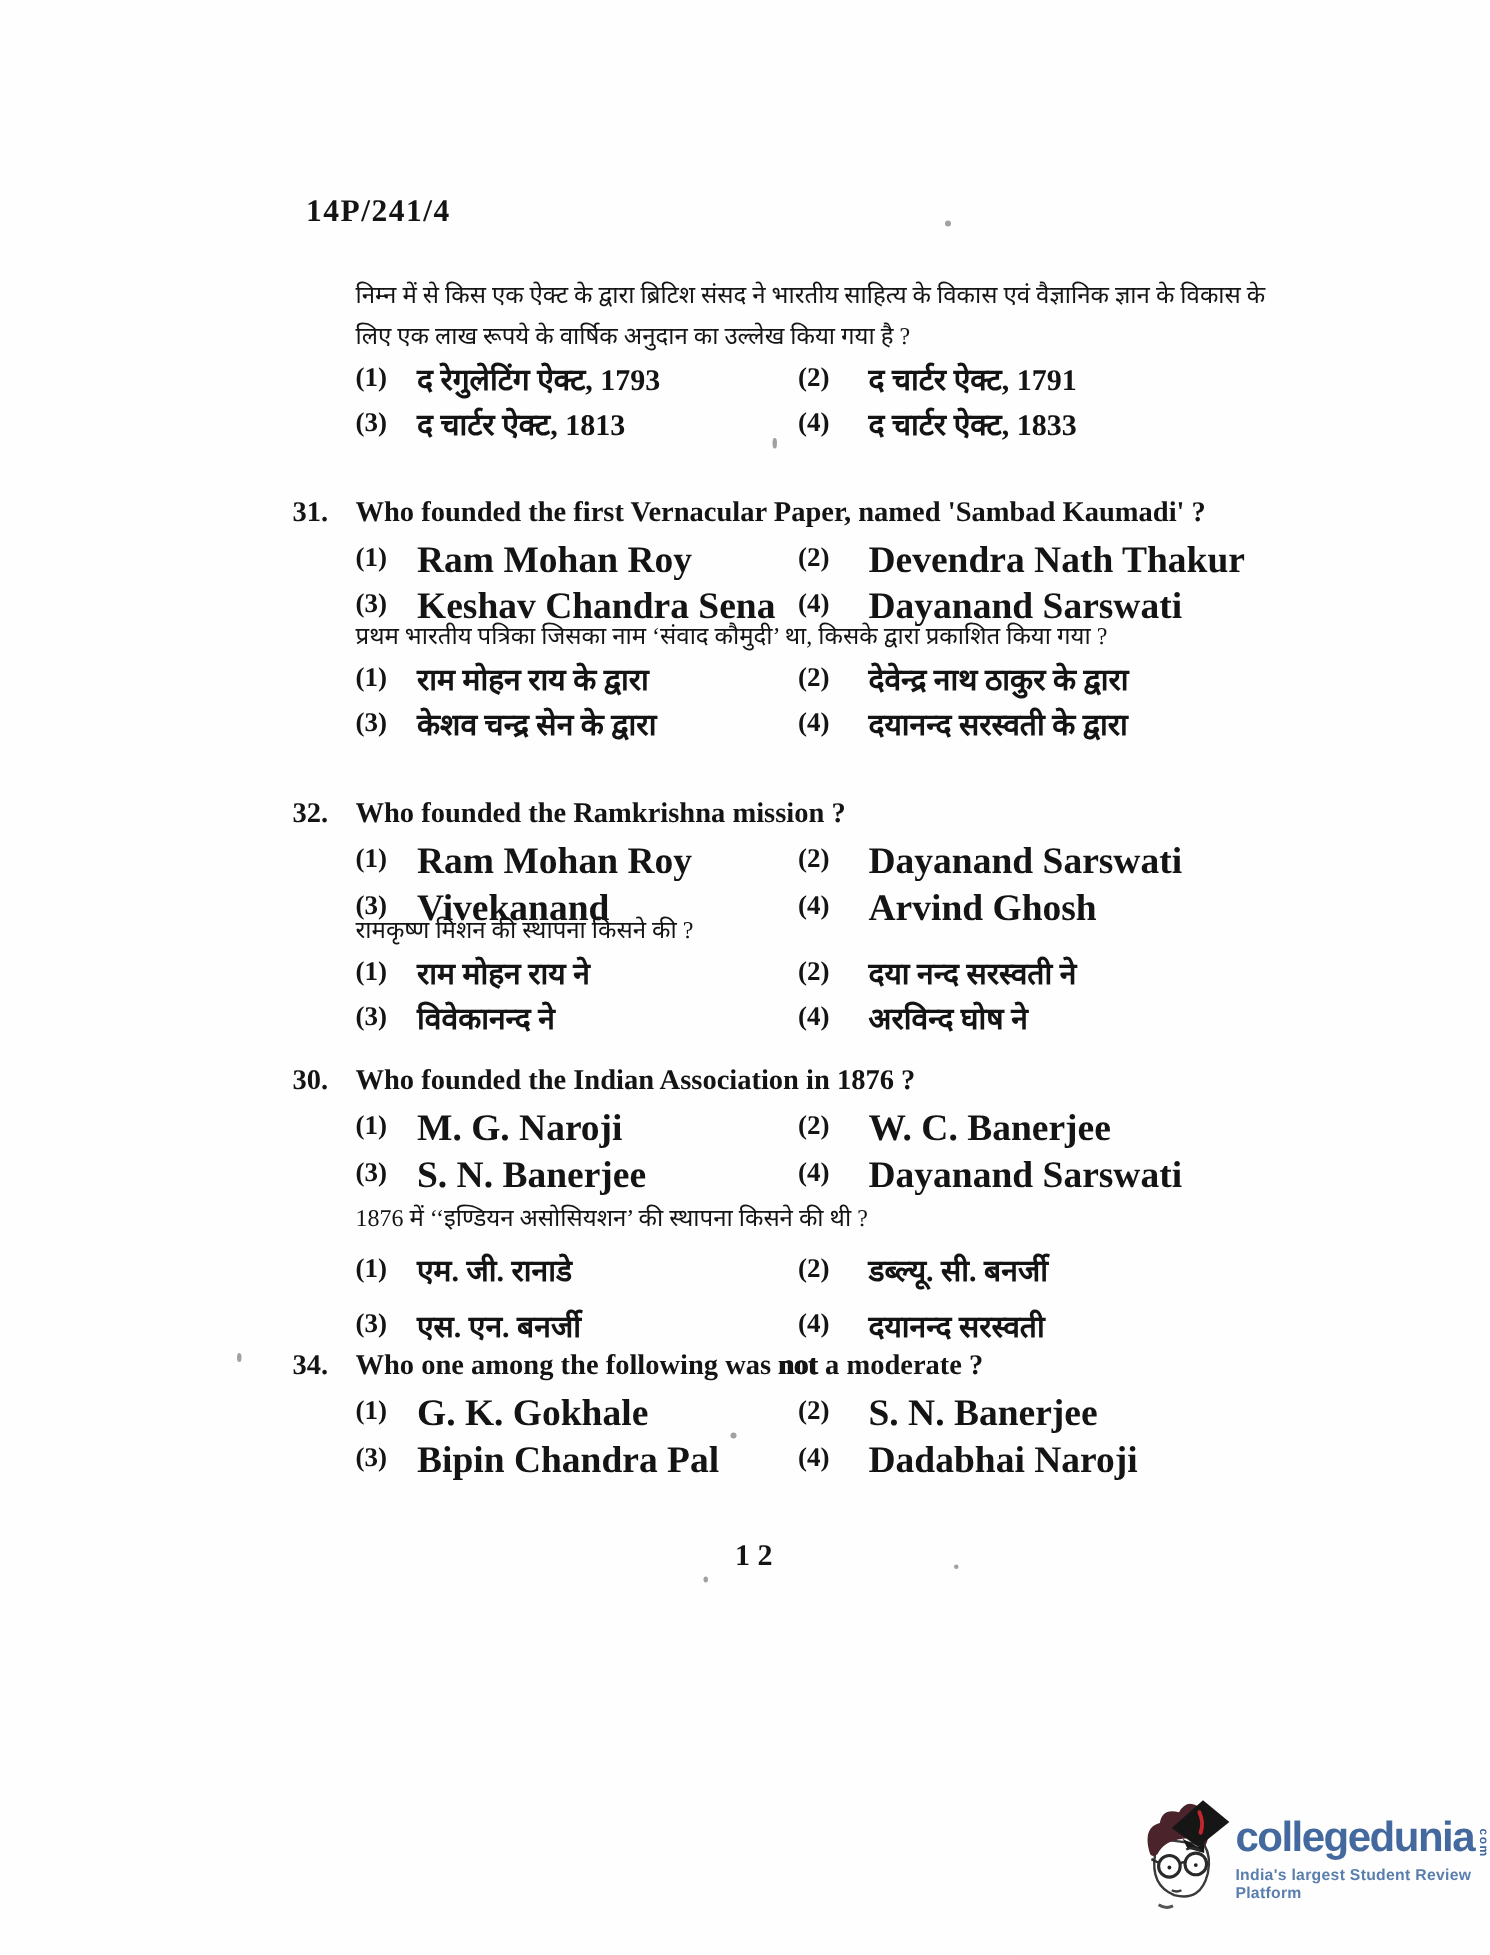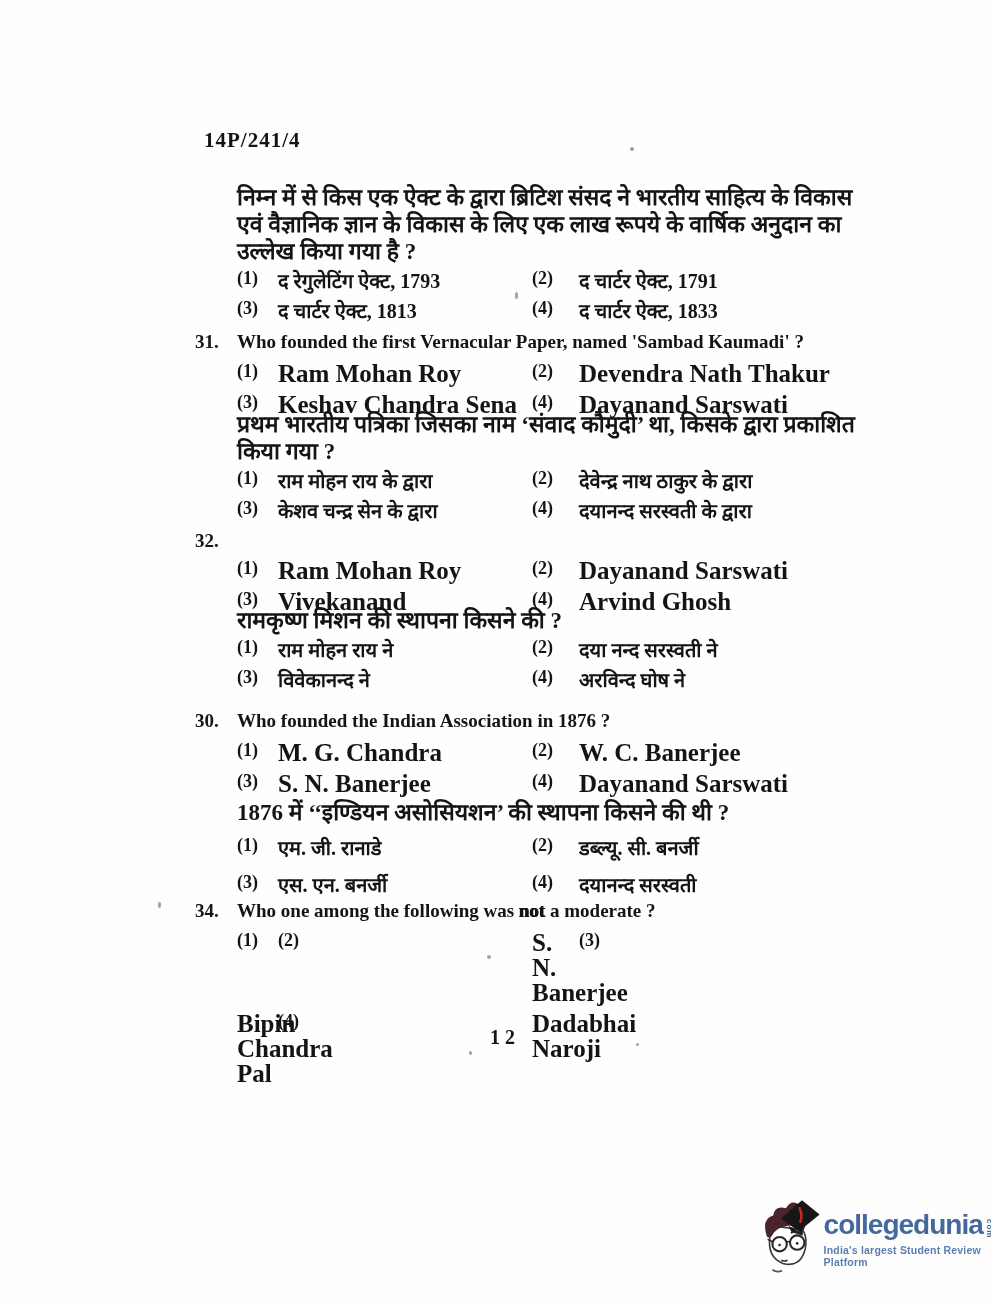--- a/index.html
+++ b/index.html
@@ -12,21 +12,21 @@
     font-family:"Liberation Serif", serif;
   }
   .header-code{
     position:absolute;left:204px;top:128px;
     font-size:21px;font-weight:bold;letter-spacing:1px;
   }
   .qblock{position:absolute;left:195px;width:660px;}
   .qline{display:flex;align-items:baseline;}
   .qnum{flex:none;width:42px;font-weight:bold;font-size:19px;}
   .en-text{font-weight:bold;font-size:19px;line-height:26px;}
-  .hi-text{font-weight:bold;font-size:23px;line-height:27px;}
+  .hi-text{font-weight:normal;font-size:16px;line-height:27px;}
   .indent{margin-left:42px;}
   .opts{
     margin-left:42px;margin-top:6px;
     display:grid;
     grid-template-columns:41px 254px 47px auto;
     row-gap:6px;
   }
   .opts.gap-sm{row-gap:4px;margin-top:3px;}
   .opts.gap-lg{row-gap:11px;margin-top:9px;}
   .onum{font-weight:bold;font-size:18px;}
@@ -110,20 +110,21 @@
       <span class="onum">(3)</span>
       <span class="otext hi" lang="hi">केशव चन्द्र सेन के द्वारा</span>
       <span class="onum">(4)</span>
       <span class="otext hi" lang="hi">दयानन्द सरस्वती के द्वारा</span>
     </div>
   </div>
 
   <div class="qblock" style="top:530px">
     <div class="qline">
       <span class="qnum">32.</span>
+      <span class="en-text">Who founded the Ramkrishna mission ?</span>
     </div>
     <div class="opts">
       <span class="onum">(1)</span>
       <span class="otext en">Ram Mohan Roy</span>
       <span class="onum">(2)</span>
       <span class="otext en">Dayanand Sarswati</span>
       <span class="onum">(3)</span>
       <span class="otext en">Vivekanand</span>
       <span class="onum">(4)</span>
       <span class="otext en">Arvind Ghosh</span>
@@ -144,21 +145,21 @@
     </div>
   </div>
 
   <div class="qblock" style="top:708px">
     <div class="qline">
       <span class="qnum">30.</span>
       <span class="en-text">Who founded the Indian Association in 1876 ?</span>
     </div>
     <div class="opts">
       <span class="onum">(1)</span>
-      <span class="otext en">M. G. Chandra</span>
+      <span class="otext en">M. G. Naroji</span>
       <span class="onum">(2)</span>
       <span class="otext en">W. C. Banerjee</span>
       <span class="onum">(3)</span>
       <span class="otext en">S. N. Banerjee</span>
       <span class="onum">(4)</span>
       <span class="otext en">Dayanand Sarswati</span>
     </div>
   </div>
 
   <div class="qblock" style="top:799px">
@@ -175,20 +176,21 @@
     </div>
   </div>
 
   <div class="qblock" style="top:898px">
     <div class="qline">
       <span class="qnum">34.</span>
       <span class="en-text"><span>Who one among the following was </span><span class="xbold">not</span><span> a moderate ?</span></span>
     </div>
     <div class="opts">
       <span class="onum">(1)</span>
+      <span class="otext en">G. K. Gokhale</span>
       <span class="onum">(2)</span>
       <span class="otext en">S. N. Banerjee</span>
       <span class="onum">(3)</span>
       <span class="otext en">Bipin Chandra Pal</span>
       <span class="onum">(4)</span>
       <span class="otext en">Dadabhai Naroji</span>
     </div>
   </div>
 
   <div class="page-number">12</div>

